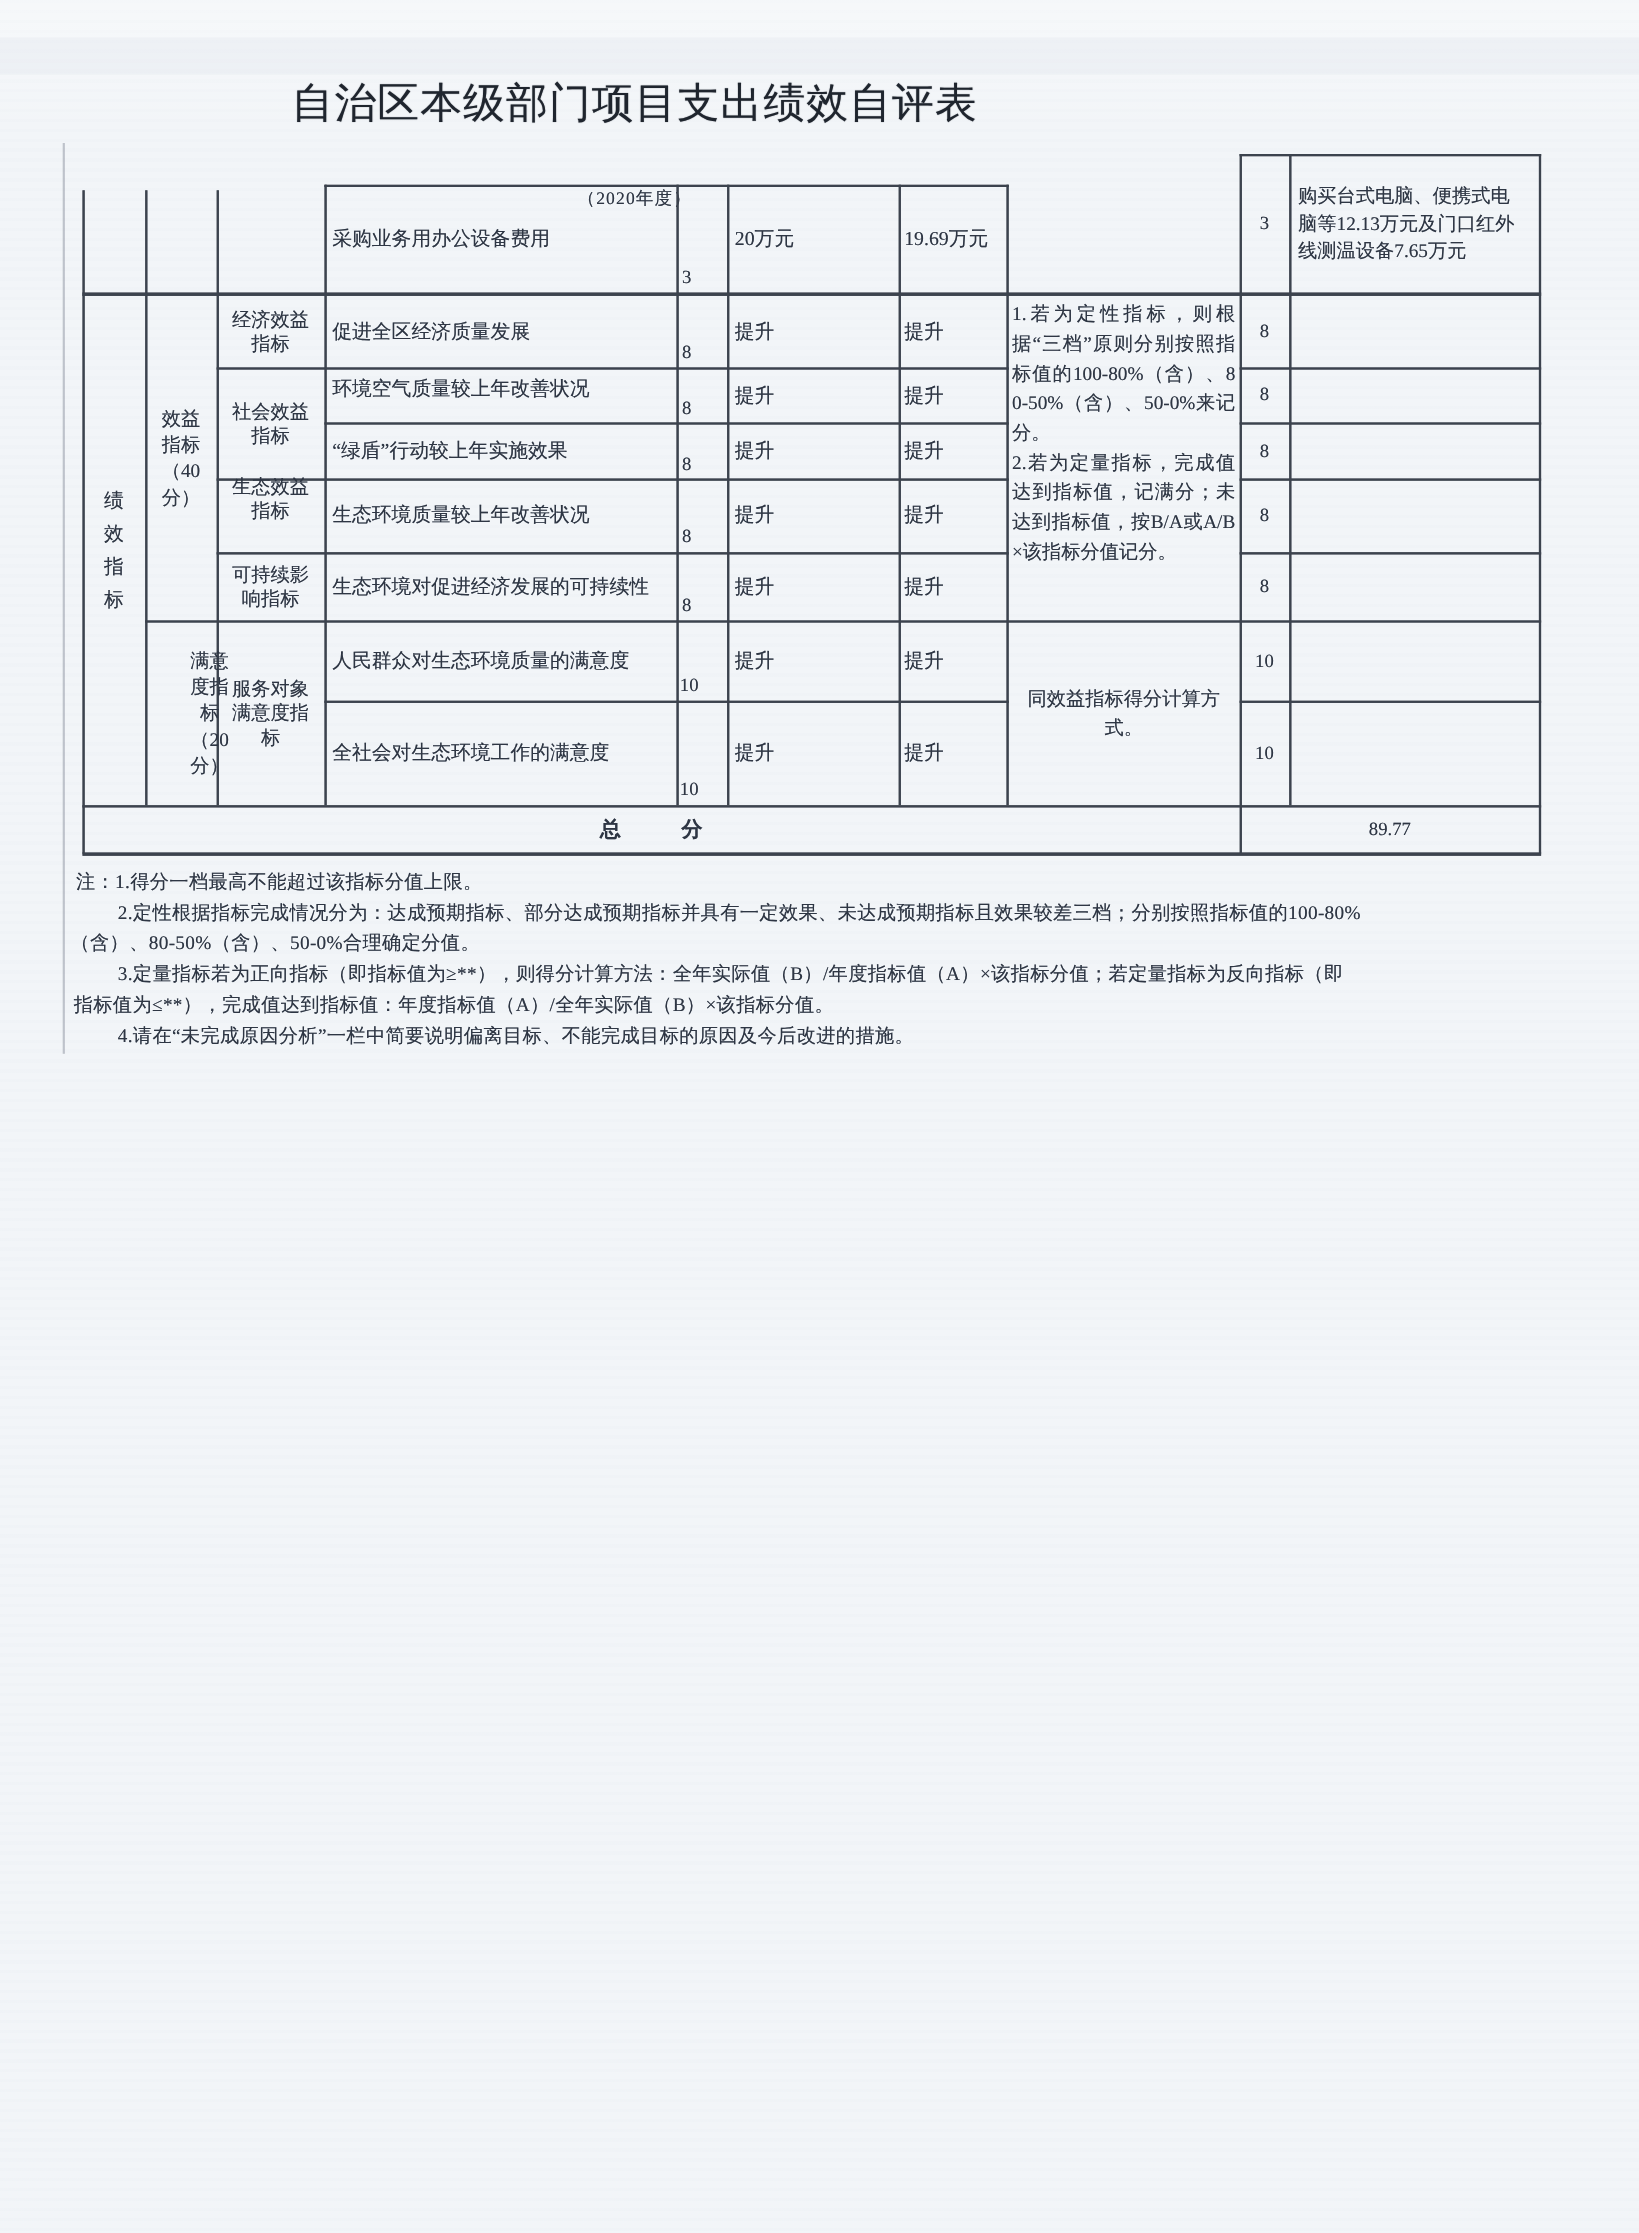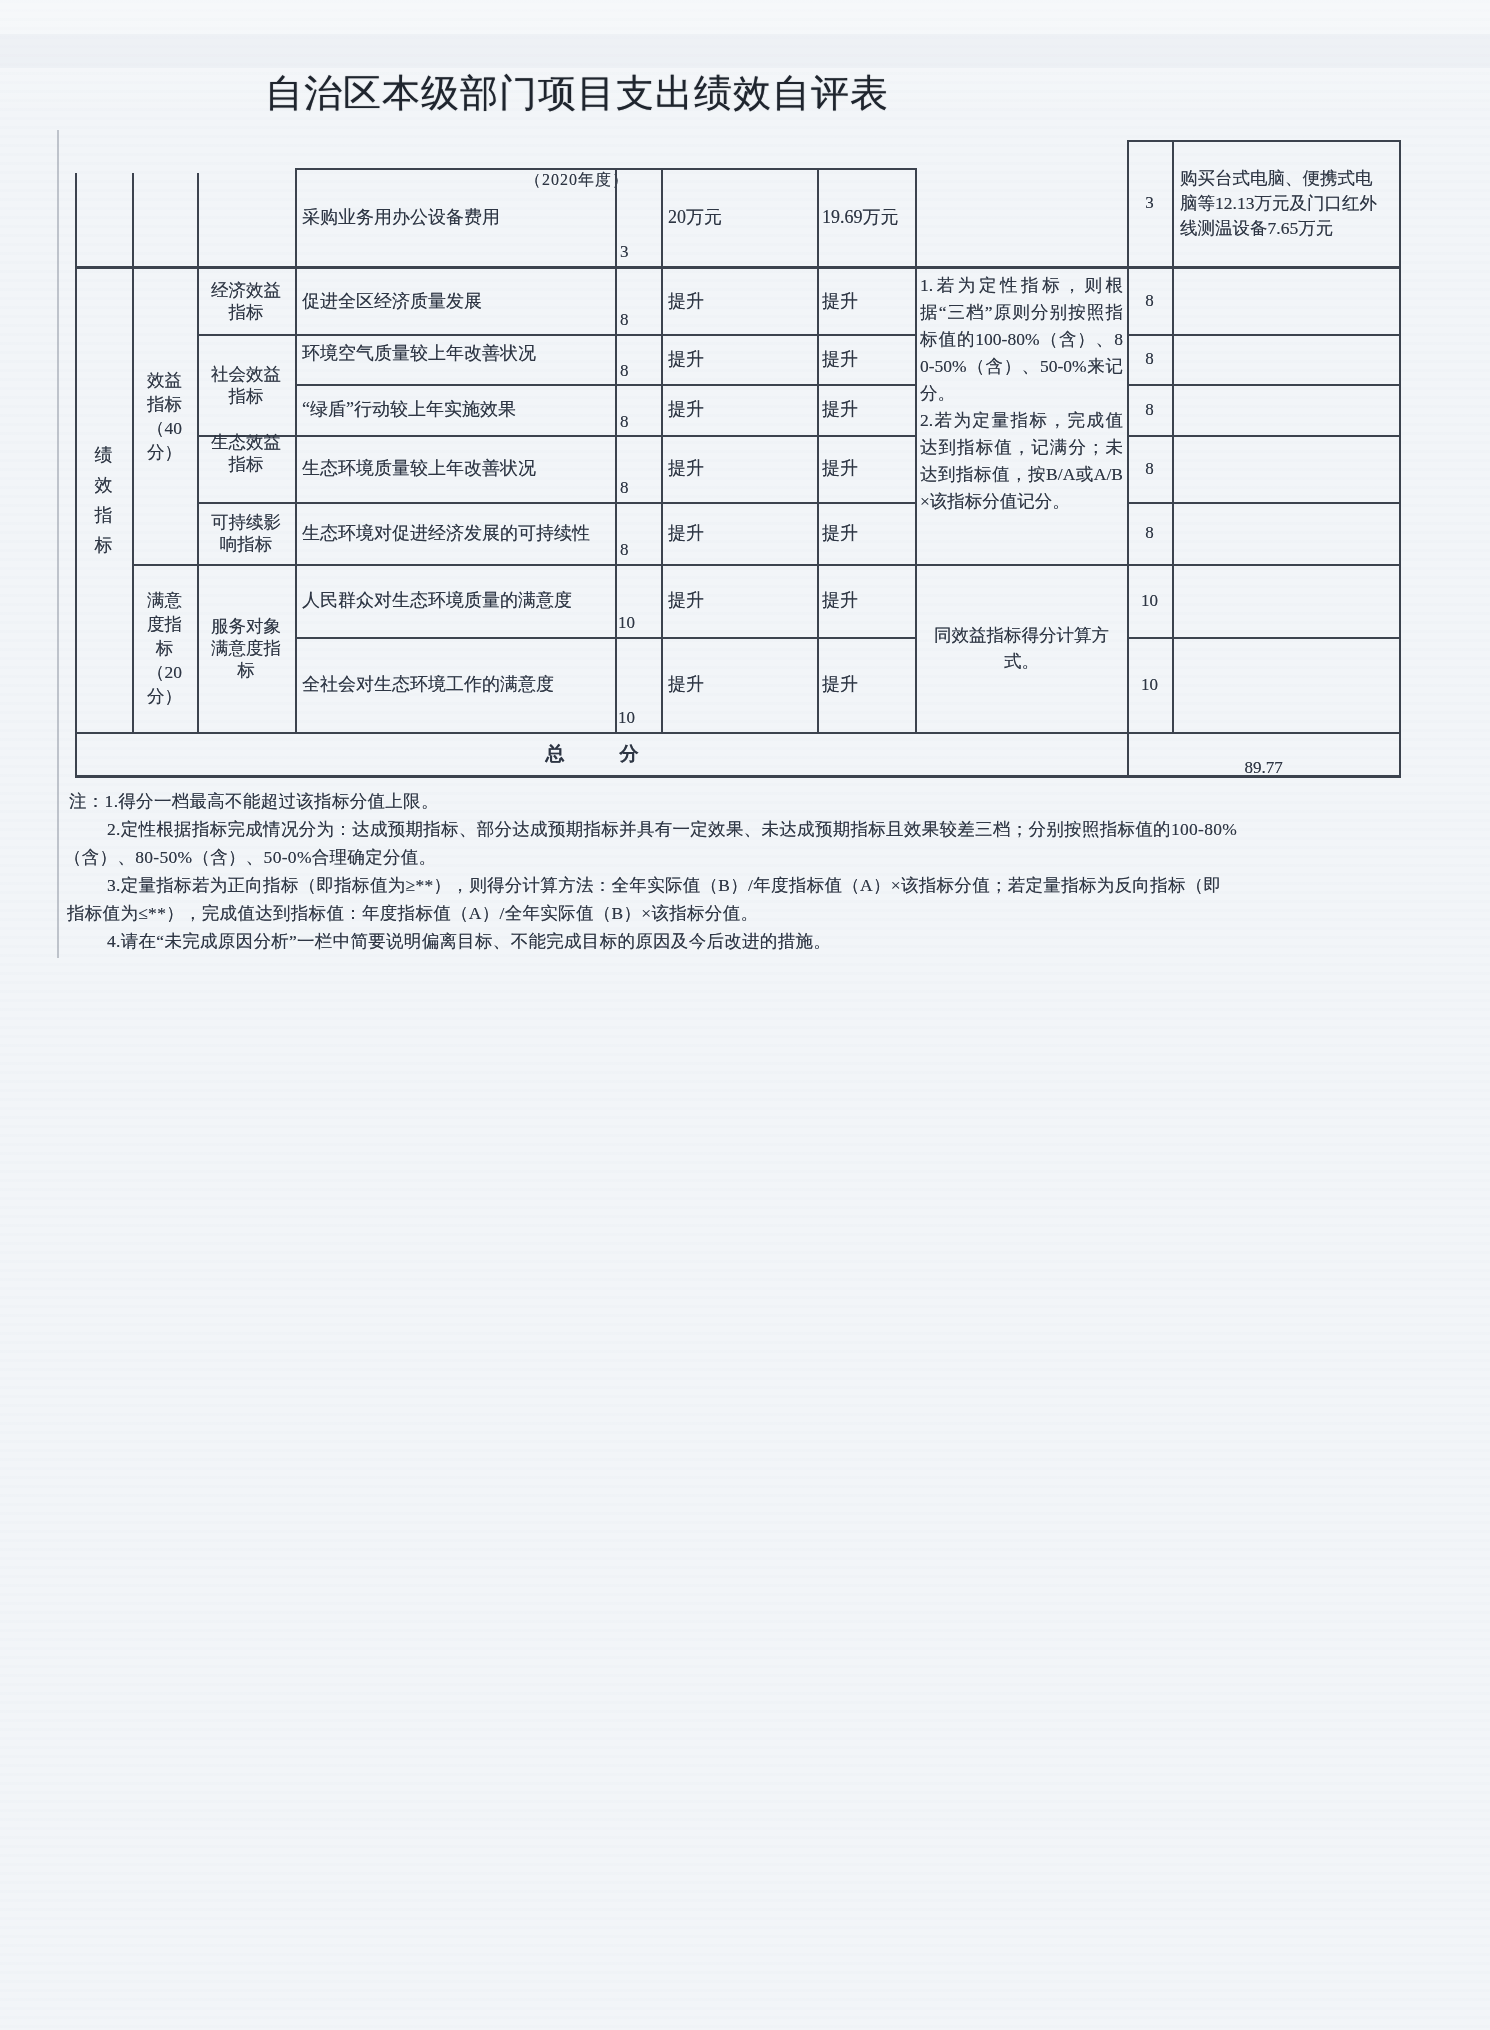--- a/index.html
+++ b/index.html
@@ -80,21 +80,21 @@
     <div class="cell t18 flexc" style="left:822px;top:168px;width:90px;height:98px;">19.69万元</div>
     <div class="cell num flexcc" style="left:1127px;top:140px;width:45px;height:126px;">3</div>
     <div class="cell remark flexc" style="left:1180px;top:142px;width:200px;height:122px;">购买台式电脑、便携式电脑等12.13万元及门口红外线测温设备7.65万元</div>
 
     <div class="cell flexcc" style="left:75px;top:268px;width:57px;height:464px;">
       <span style="display:block;width:20px;font-size:18px;line-height:30px;word-break:break-all;">绩效指标</span>
     </div>
     <div class="cell flexcc" style="left:134px;top:268px;width:61px;height:296px;">
       <span class="wrapctr" style="display:block;width:42px;">效益指标（40分）</span>
     </div>
-    <div class="cell flexcc" style="left:134px;top:564px;width:61px;height:168px;">
+    <div class="cell flexcc" style="left:134px;top:564px;width:61px;height:168px;padding-left:26px;">
       <span class="wrapctr" style="display:block;width:42px;">满意度指标（20分）</span>
     </div>
 
     <div class="cell flexcc" style="left:199px;top:268px;width:94px;height:66px;">
       <span class="wrapctr" style="display:block;width:76px;line-height:22px;">经济效益指标</span>
     </div>
     <div class="cell flexcc" style="left:199px;top:334px;width:94px;height:101px;">
       <span class="wrapctr" style="display:block;width:76px;line-height:22px;">社会效益指标</span>
     </div>
     <div class="cell flexcc" style="left:199px;top:428px;width:94px;height:50px;">
@@ -149,21 +149,21 @@
     <div class="cell t18 flexc" style="left:822px;top:637px;width:90px;height:95px;">提升</div>
     <div class="cell num flexcc" style="left:1127px;top:637px;width:45px;height:95px;">10</div>
 
     <div class="cell reason" style="left:920px;top:272px;width:203px;height:288px;">1.若为定性指标，则根据“三档”原则分别按照指标值的100-80%（含）、80-50%（含）、50-0%来记分。
 2.若为定量指标，完成值达到指标值，记满分；未达到指标值，按B/A或A/B×该指标分值记分。</div>
     <div class="cell flexcc" style="left:920px;top:600px;width:203px;height:96px;">
       <span style="display:block;width:190px;font-size:17.5px;line-height:26px;text-align:center;word-break:break-all;">同效益指标得分计算方式。</span>
     </div>
 
     <div class="cell total flexcc" style="left:75px;top:732px;width:1052px;height:43px;">总　分</div>
-    <div class="cell num flexcc" style="left:1127px;top:732px;width:273px;height:43px;margin-top:14px;">89.77</div>
+    <div class="cell num flexcc" style="left:1127px;top:732px;width:273px;height:43px;">89.77</div>
   </div>
 
   <div>
     <div class="cell note" style="left:69px;top:789px;height:24px;">注：1.得分一档最高不能超过该指标分值上限。</div>
     <div class="cell note" style="left:107px;top:817px;height:24px;">2.定性根据指标完成情况分为：达成预期指标、部分达成预期指标并具有一定效果、未达成预期指标且效果较差三档；分别按照指标值的100-80%</div>
     <div class="cell note" style="left:64px;top:845px;height:24px;">（含）、80-50%（含）、50-0%合理确定分值。</div>
     <div class="cell note" style="left:107px;top:873px;height:24px;">3.定量指标若为正向指标（即指标值为≥**），则得分计算方法：全年实际值（B）/年度指标值（A）×该指标分值；若定量指标为反向指标（即</div>
     <div class="cell note" style="left:67px;top:901px;height:24px;">指标值为≤**），完成值达到指标值：年度指标值（A）/全年实际值（B）×该指标分值。</div>
     <div class="cell note" style="left:107px;top:929px;height:24px;">4.请在“未完成原因分析”一栏中简要说明偏离目标、不能完成目标的原因及今后改进的措施。</div>
   </div>

